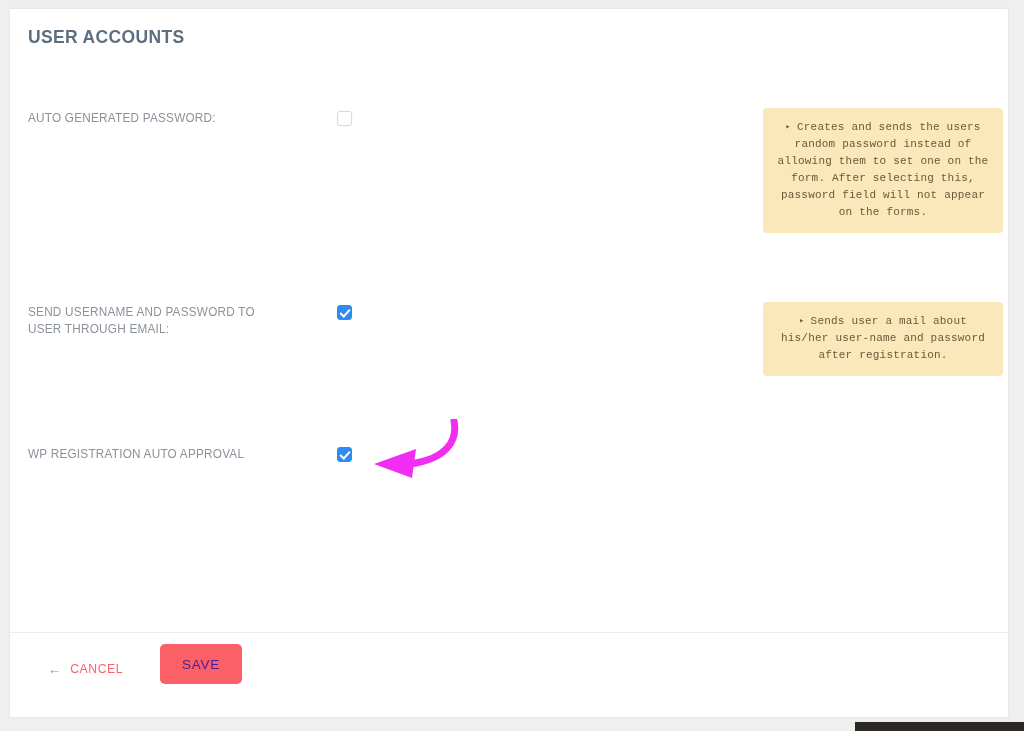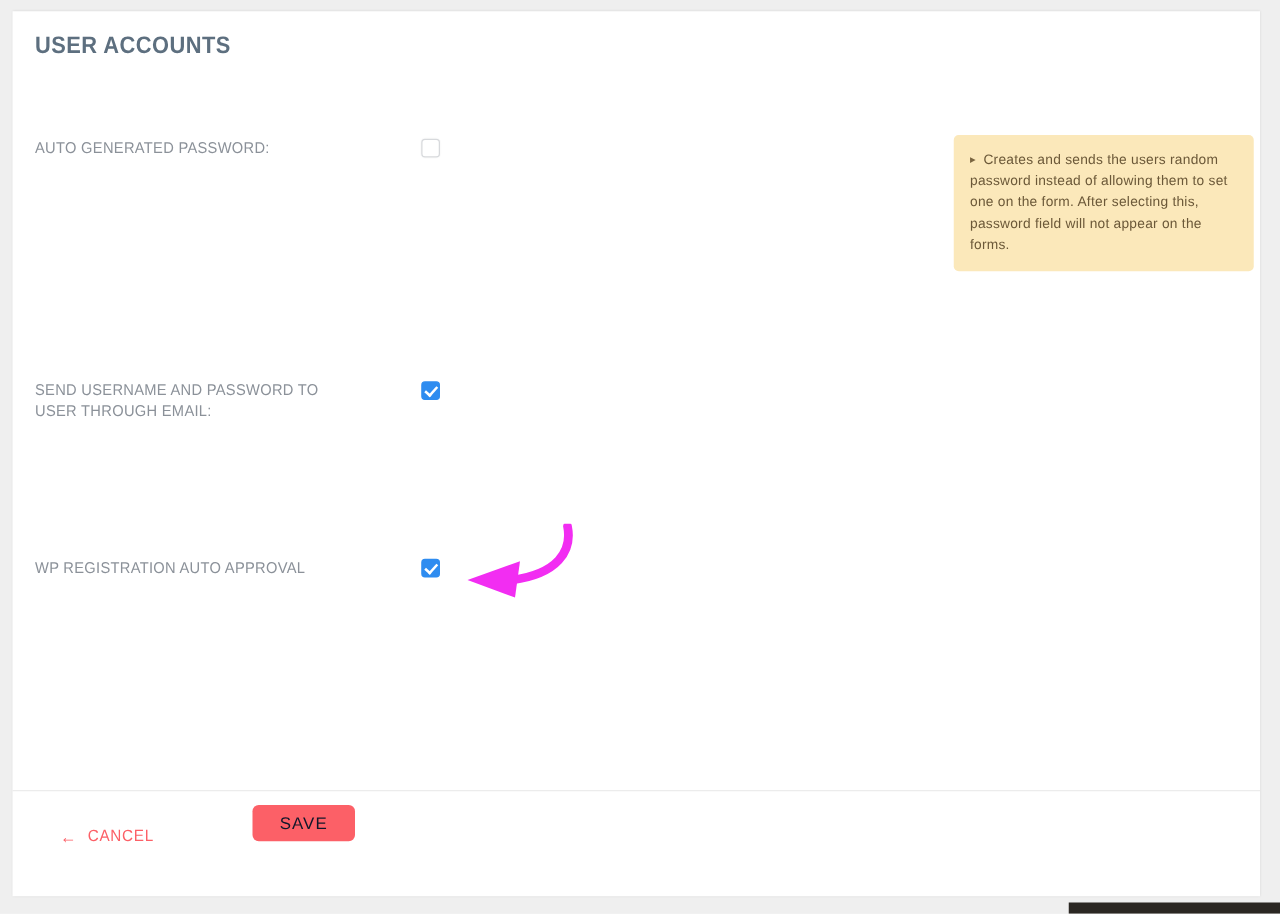--- a/index.html
+++ b/index.html
@@ -99,25 +99,26 @@
 
   
   .help-box {
     position: absolute;
     left: 753px;
     width: 240px;
     box-sizing: border-box;
     background: #fbe8ba;
     border-radius: 4px;
     padding: 11px 13px 12px 13px;
-    font-family: Liberation Sans, sans-serif;
+    font-family: Liberation Mono, monospace;
     font-size: 11px;
     line-height: 17px;
     color: #6b5838;
     letter-spacing: 0.2px;
+    text-align: center;
   }
   .help-1 { top: 99px; }
   .help-2 { top: 293px; }
   .help-3 { top: 435px; }
 
   .help-marker {
     display: inline-block;
     margin-right: 6px;
     font-size: 9px;
     color: #7a6540;
@@ -151,30 +152,29 @@
   .back-arrow-icon {
     font-size: 14px;
     line-height: 1;
   }
 
   .save-button {
     position: absolute;
     left: 150px;
     top: 11px;
     width: 82px;
-    height: 29px;
+    height: 40px;
     background: #fc6067;
     border: none;
     border-radius: 5px;
-    color: #0f172a;
+    color: #4c1d95;
     font-family: "Liberation Sans", sans-serif;
     font-size: 13.5px;
     letter-spacing: 0.8px;
     cursor: pointer;
-    margin-left: 42px;
   }
 
   
   .annotation-arrow {
     position: absolute;
     left: 352px;
     top: 410px;
     width: 104px;
     height: 66px;
     pointer-events: none;
@@ -212,20 +212,23 @@
       <div class="checkbox unchecked"></div>
     </div>
     <div class="help-box help-1">
       <span class="help-marker">▸</span><span>Creates and sends the users random password instead of allowing them to set one on the form. After selecting this, password field will not appear on the forms.</span>
     </div>
 
     <div class="form-row row-2">
       <div class="field-label">SEND USERNAME AND PASSWORD TO USER THROUGH EMAIL:</div>
       <div class="checkbox checked"></div>
     </div>
+    <div class="help-box help-2">
+      <span class="help-marker">▸</span><span>Sends user a mail about his/her user-name and password after registration.</span>
+    </div>
 
     <div class="form-row row-3">
       <div class="field-label">WP REGISTRATION AUTO APPROVAL</div>
       <div class="checkbox checked"></div>
     </div>
 
     <svg class="annotation-arrow" viewBox="0 0 104 66" xmlns="http://www.w3.org/2000/svg">
       <path d="M92 2 C 96 22, 84 40, 48 45" stroke="#f22df2" stroke-width="7" fill="none" stroke-linecap="round"></path>
       <polygon points="12,45 54,30 50,59" fill="#f22df2"></polygon>
     </svg>

